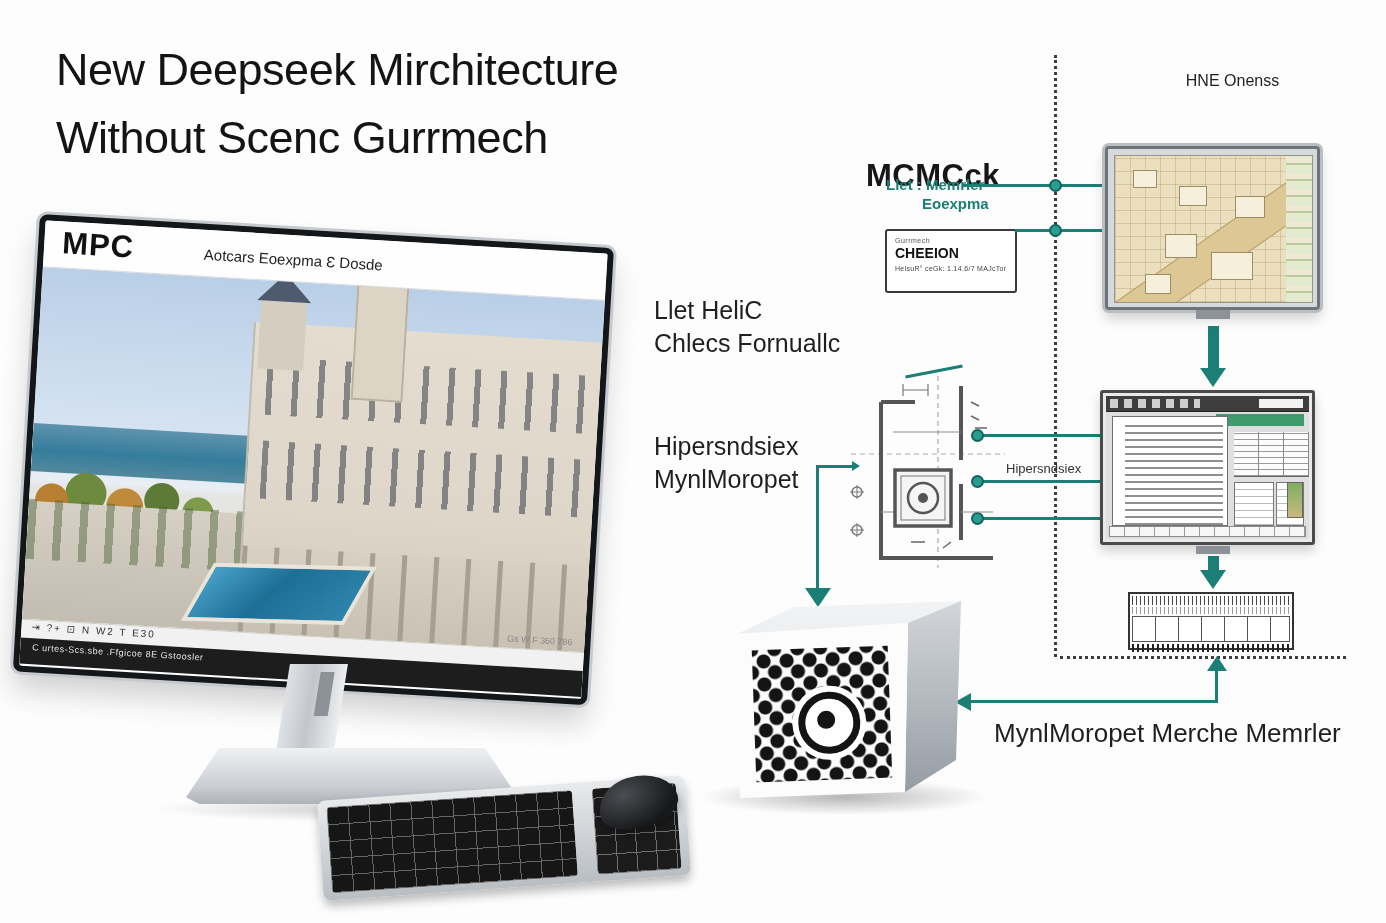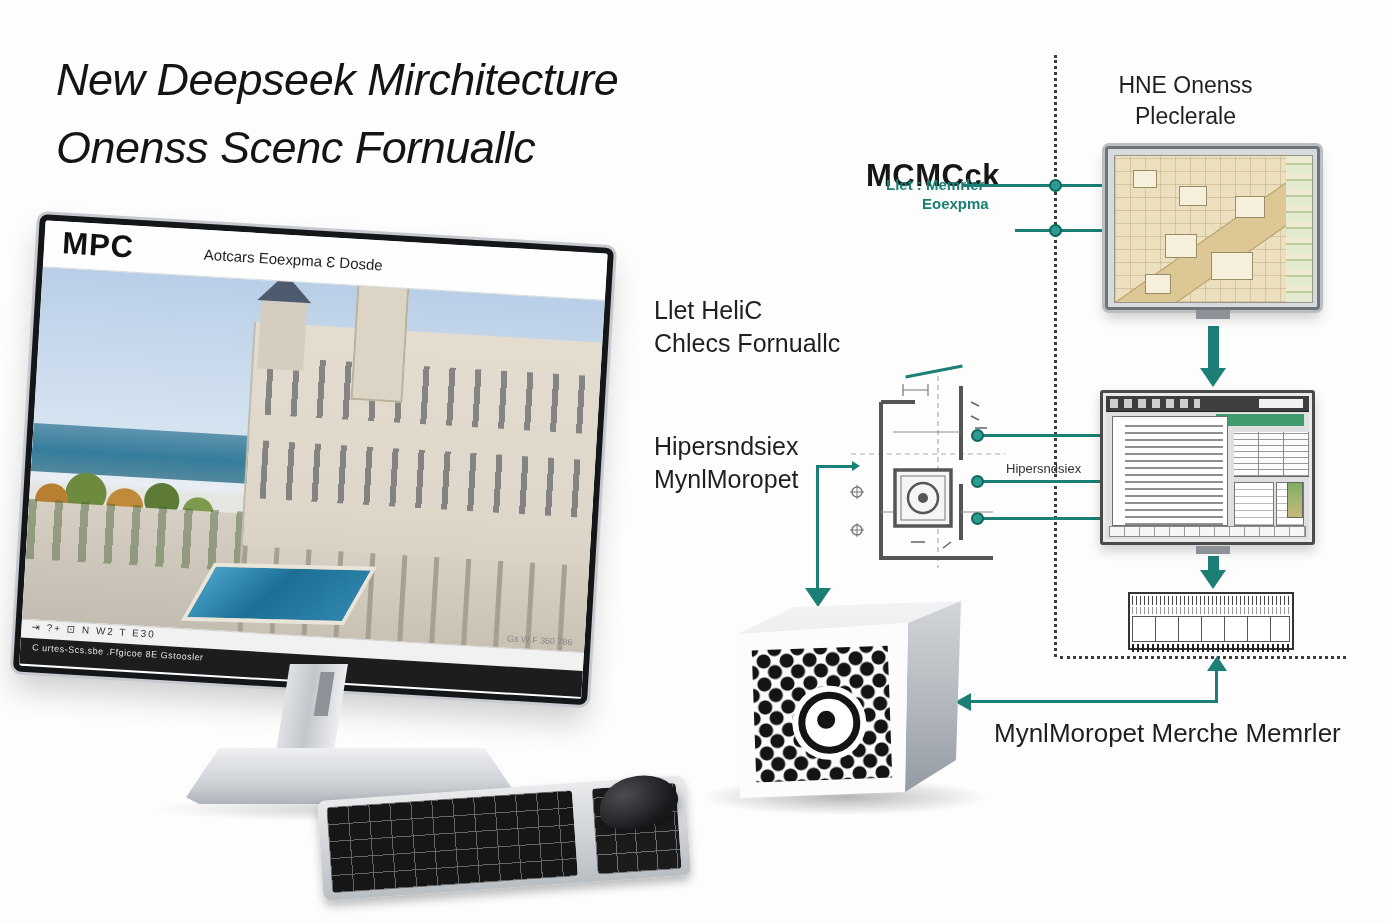--- a/index.html
+++ b/index.html
@@ -1,22 +1,22 @@
 <!DOCTYPE html>
 <html><head>
 <meta charset="utf-8">
 <style>
   html,body{margin:0;padding:0;background:#f4f4f4;}
   #stage{position:relative;width:1386px;height:923px;background:#fdfdfd;overflow:hidden;
          font-family:"Liberation Sans",sans-serif;color:#161616;}
   .abs{position:absolute;}
 
   
-  .main-title{left:56px;top:46px;font-size:45px;line-height:1.5;font-weight:500;
-              letter-spacing:-0.5px;color:#141414;font-style:italic;}
+  .main-title{left:56px;top:36px;font-size:45px;line-height:1.5;font-weight:500;
+              letter-spacing:-0.5px;color:#141414;}
 
   
   .monitor-wrap{left:40px;top:214px;width:575px;height:458px;transform:rotate(3.4deg);
                 transform-origin:top left;}
   .monitor-frame{position:absolute;inset:0;background:#14171a;border-radius:8px;
                  box-shadow:0 0 0 3px #c6cacf,0 18px 30px rgba(0,0,0,.18);padding:6px;}
   .screen{position:relative;width:100%;height:100%;background:#fff;overflow:hidden;border-radius:2px;}
   .screen-header{position:relative;height:46px;background:#fefefe;border-bottom:1px solid #ddd;}
   .brand{position:absolute;left:18px;top:4px;font-size:31px;font-weight:700;letter-spacing:1px;color:#111;}
   .header-caption{position:absolute;left:160px;top:16px;font-size:15px;color:#222;}
@@ -77,21 +77,21 @@
       #1b1b1b;border-radius:4px;}
   .mouse{left:598px;top:776px;width:80px;height:52px;transform:rotate(-16deg);
       background:radial-gradient(ellipse at 35% 30%,#4a4d52,#17181a 70%);
       border-radius:46% 54% 48% 52%/60% 60% 42% 42%;box-shadow:0 5px 8px rgba(0,0,0,.3);}
 
   
   .dotted-v{left:1054px;top:55px;height:602px;border-left:3px dotted #3d3d3d;width:0;}
   .dotted-h{left:1060px;top:656px;width:286px;border-top:3px dotted #3d3d3d;height:0;}
 
   .lbl{color:#1f1f1f;}
-  .top-right-label{left:1058px;top:70px;width:255px;text-align:center;font-size:23px;line-height:1.35;}
+  .top-right-label{left:1105px;top:70px;width:255px;text-align:center;font-size:16px;line-height:1.35;}
   .mcmck-title{left:866px;top:146px;font-size:31px;font-weight:600;letter-spacing:.5px;margin-top:12px;}
   .teal-text{color:#1b7f75;font-weight:700;font-size:15px;}
   .mcmck-sub1{left:886px;top:176px;}
   .mcmck-sub2{left:922px;top:195px;}
   .check-box{left:885px;top:229px;width:132px;height:64px;border:2px solid #3a3a3a;border-radius:3px;
              background:#fff;padding:6px 8px;box-sizing:border-box;}
   .check-box .s{font-size:7px;color:#555;letter-spacing:.5px;}
   .check-box .b{font-size:14px;font-weight:700;color:#111;margin-top:1px;}
   .check-box .t{font-size:7px;color:#444;margin-top:4px;letter-spacing:.3px;}
 
@@ -186,21 +186,21 @@
 
   .plan-svg{left:843px;top:372px;}
 </style>
 </head>
 <body>
 
 <div id="stage">
 
   <div class="abs main-title">
     <div>New Deepseek Mirchitecture</div>
-    <div>Onenss Scenc Fornuallc</div>
+    <div>Without Scenc Gurrmech</div>
   </div>
 
   <div class="abs monitor-wrap">
     <div class="monitor-frame">
       <div class="screen">
         <div class="screen-header">
           <span class="brand">MPC</span>
           <span class="header-caption">Aotcars Eoexpma Ɛ Dosde</span>
         </div>
         <div class="photo">
@@ -236,27 +236,31 @@
     <div class="keys"></div>
     <div class="numpad"></div>
   </div>
   <div class="abs mouse"></div>
 
   <div class="abs dotted-v"></div>
   <div class="abs dotted-h"></div>
 
   <div class="abs top-right-label lbl">
     <div>HNE Onenss</div>
-    <div>Pleclerale</div>
   </div>
 
   <div class="abs mcmck-title">MCMCck</div>
   <div class="abs teal-text mcmck-sub1">Llet : Memrler</div>
   <div class="abs teal-text mcmck-sub2">Eoexpma</div>
 
+  <div class="abs check-box">
+    <div class="s">Gurrmech</div>
+    <div class="b">CHEEION</div>
+    <div class="t">HelsuR° ceGk: 1.14.6/7   MAJcTor</div>
+  </div>
 
   <div class="abs mid-left-label lbl">
     <div>Llet HeliC</div>
     <div>Chlecs Fornuallc</div>
   </div>
 
   <div class="abs lower-left-label lbl">
     <div>Hipersndsiex</div>
     <div>MynlMoropet</div>
   </div>

